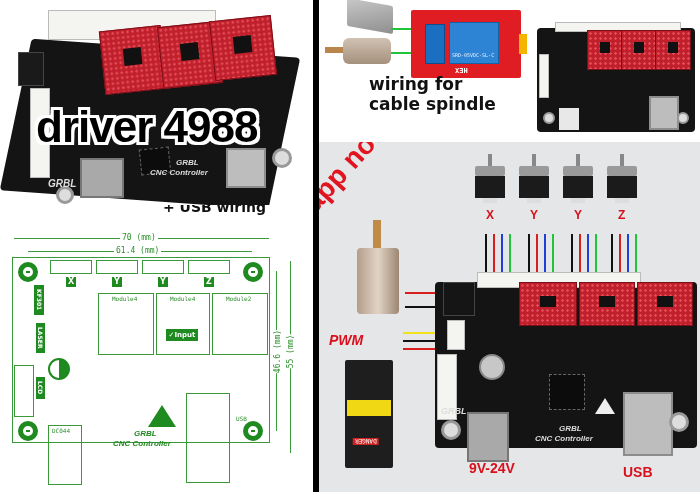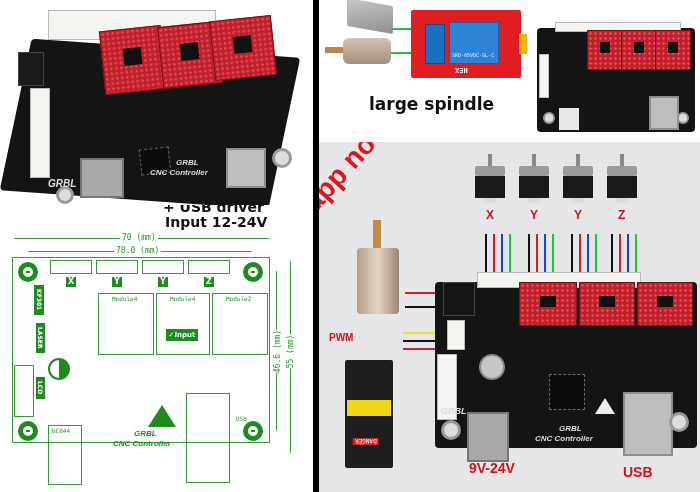--- a/index.html
+++ b/index.html
@@ -70,30 +70,30 @@
       <div class="chip"></div>
     </div>
   <div class="dcjack" style="left:80px;top:158px;width:44px;height:40px;"></div>
   <div class="usbb" style="left:226px;top:148px;width:40px;height:40px;"></div>
   <div class="mcu" style="left:140px;top:148px;width:30px;height:26px;transform:rotate(-6deg);"></div>
   <div class="hole" style="left:272px;top:148px;width:20px;height:20px;"></div>
   <div class="hole" style="left:56px;top:186px;width:18px;height:18px;"></div>
   <div class="pcb-label" style="left:48px;top:178px;font-size:10px;">GRBL</div>
   <div class="pcb-label" style="left:176px;top:158px;font-size:8px;">GRBL</div>
   <div class="pcb-label" style="left:150px;top:168px;font-size:8px;">CNC Controller</div>
+  <div class="big-outline" style="left:36px;top:102px;font-size:44px;letter-spacing:-1px;">driver 4988</div>
 </div>
 
 <div class="panel" id="p-bl">
-  <div class="black-text" style="left:163px;top:-6px;font-size:14px;">+ USB driver</div>
-  <div class="black-text" style="left:165px;top:9px;font-size:14px;">Input 12-24V</div>
+  <div class="black-text" style="left:163px;top:-6px;font-size:14px;">+ USB wiring</div>
 
   <div class="sch-line" style="left:14px;top:33px;width:255px;height:1px;"></div>
   <div class="sch-txt" style="left:120px;top:28px;background:#fff;padding:0 2px;">70 (mm)</div>
   <div class="sch-line" style="left:28px;top:46px;width:224px;height:1px;"></div>
-  <div class="sch-txt" style="left:114px;top:41px;background:#fff;padding:0 2px;">78.0 (mm)</div>
+  <div class="sch-txt" style="left:114px;top:41px;background:#fff;padding:0 2px;">61.4 (mm)</div>
   <div class="sch-line" style="left:276px;top:66px;width:1px;height:160px;"></div>
   <div class="sch-txt" style="left:256px;top:142px;transform:rotate(-90deg);background:#fff;">46.6 (mm)</div>
   <div class="sch-line" style="left:290px;top:56px;width:1px;height:192px;"></div>
   <div class="sch-txt" style="left:274px;top:142px;transform:rotate(-90deg);background:#fff;">55 (mm)</div>
 
   <div class="sch" style="left:12px;top:52px;width:258px;height:186px;"></div>
 
   <div class="sch-hole" style="left:18px;top:57px;"></div>
   <div class="sch-hole" style="left:243px;top:57px;"></div>
   <div class="sch-hole" style="left:18px;top:216px;"></div>
@@ -145,21 +145,22 @@
   <div class="wire" style="left:72px;top:28px;width:34px;height:2px;background:#22c43a;"></div>
   <div class="wire" style="left:72px;top:52px;width:34px;height:2px;background:#22c43a;"></div>
 
   <div style="position:absolute;left:92px;top:10px;width:110px;height:68px;background:#e11d24;border-radius:2px;"></div>
   <div style="position:absolute;left:106px;top:24px;width:20px;height:40px;background:#1a6fc0;border:1px solid #0d4d8e;"></div>
   <div style="position:absolute;left:130px;top:22px;width:50px;height:42px;background:#2d83d4;border:1px solid #1660a8;"></div>
   <div class="sch-txt" style="left:133px;top:52px;color:#e8f0ff;font-size:5px;">SRD-05VDC-SL-C</div>
   <div class="sch-txt" style="left:136px;top:66px;color:#fff;font-size:7px;font-weight:bold;transform:rotate(180deg);">HEX</div>
   <div style="position:absolute;left:200px;top:34px;width:8px;height:20px;background:#f4b400;"></div>
 
-  <div class="black-text" style="left:50px;top:94px;font-size:17px;">large spindle</div>
+  <div class="black-text" style="left:50px;top:74px;font-size:17px;">wiring for</div>
+  <div class="black-text" style="left:50px;top:94px;font-size:17px;">cable spindle</div>
 
   <div class="pcb" style="left:218px;top:28px;width:158px;height:104px;"></div>
   <div class="hdr" style="left:236px;top:22px;width:126px;height:10px;"></div>
   <div class="driver" style="left:268px;top:30px;width:36px;height:40px;">
       <div class="chip"></div>
     </div>
   <div class="driver" style="left:302px;top:30px;width:36px;height:40px;">
       <div class="chip"></div>
     </div>
   <div class="driver" style="left:336px;top:30px;width:36px;height:40px;">
@@ -208,21 +209,21 @@
   <div style="position:absolute;left:164px;top:92px;width:28px;height:40px;background:linear-gradient(90deg,transparent 2px,#111 2px,#111 4px,transparent 4px,transparent 10px,#d81e1e 10px,#d81e1e 12px,transparent 12px,transparent 18px,#1e3fd8 18px,#1e3fd8 20px,transparent 20px,transparent 26px,#22c43a 26px,#22c43a 28px,transparent 28px);"></div>
   <div style="position:absolute;left:207px;top:92px;width:28px;height:40px;background:linear-gradient(90deg,transparent 2px,#111 2px,#111 4px,transparent 4px,transparent 10px,#d81e1e 10px,#d81e1e 12px,transparent 12px,transparent 18px,#1e3fd8 18px,#1e3fd8 20px,transparent 20px,transparent 26px,#22c43a 26px,#22c43a 28px,transparent 28px);"></div>
   <div style="position:absolute;left:250px;top:92px;width:28px;height:40px;background:linear-gradient(90deg,transparent 2px,#111 2px,#111 4px,transparent 4px,transparent 10px,#d81e1e 10px,#d81e1e 12px,transparent 12px,transparent 18px,#1e3fd8 18px,#1e3fd8 20px,transparent 20px,transparent 26px,#22c43a 26px,#22c43a 28px,transparent 28px);"></div>
   <div style="position:absolute;left:290px;top:92px;width:28px;height:40px;background:linear-gradient(90deg,transparent 2px,#111 2px,#111 4px,transparent 4px,transparent 10px,#d81e1e 10px,#d81e1e 12px,transparent 12px,transparent 18px,#1e3fd8 18px,#1e3fd8 20px,transparent 20px,transparent 26px,#22c43a 26px,#22c43a 28px,transparent 28px);"></div>
 
   <div style="position:absolute;left:54px;top:78px;width:8px;height:28px;background:#c08a47;"></div>
   <div style="position:absolute;left:38px;top:106px;width:42px;height:66px;background:linear-gradient(90deg,#b49d8a,#e2d4c5,#9c8672);border-radius:4px;"></div>
   <div class="wire" style="left:86px;top:150px;width:44px;height:2px;background:#d81e1e;"></div>
   <div class="wire" style="left:86px;top:164px;width:44px;height:2px;background:#111;"></div>
 
-  <div class="red-text" style="left:10px;top:190px;font-size:10px;">PWM</div>
+  <div class="red-text" style="left:10px;top:190px;font-size:14px;font-style:italic;">PWM</div>
   <div class="wire" style="left:84px;top:190px;width:44px;height:2px;background:#f2e21b;"></div>
   <div class="wire" style="left:84px;top:198px;width:44px;height:2px;background:#111;"></div>
   <div class="wire" style="left:84px;top:206px;width:44px;height:2px;background:#d81e1e;"></div>
 
   <div style="position:absolute;left:26px;top:218px;width:48px;height:108px;background:#1e1e1e;border-radius:2px;"></div>
   <div style="position:absolute;left:28px;top:258px;width:44px;height:16px;background:#f1d814;"></div>
   <div class="sch-txt" style="left:34px;top:296px;color:#fff;background:#c22;font-size:6px;transform:rotate(180deg);padding:0 2px;">DANGER</div>
 
   <div class="pcb" style="left:116px;top:140px;width:262px;height:166px;"></div>
   <div style="position:absolute;left:124px;top:140px;width:32px;height:34px;background:#151515;border:1px solid #444;"></div>

